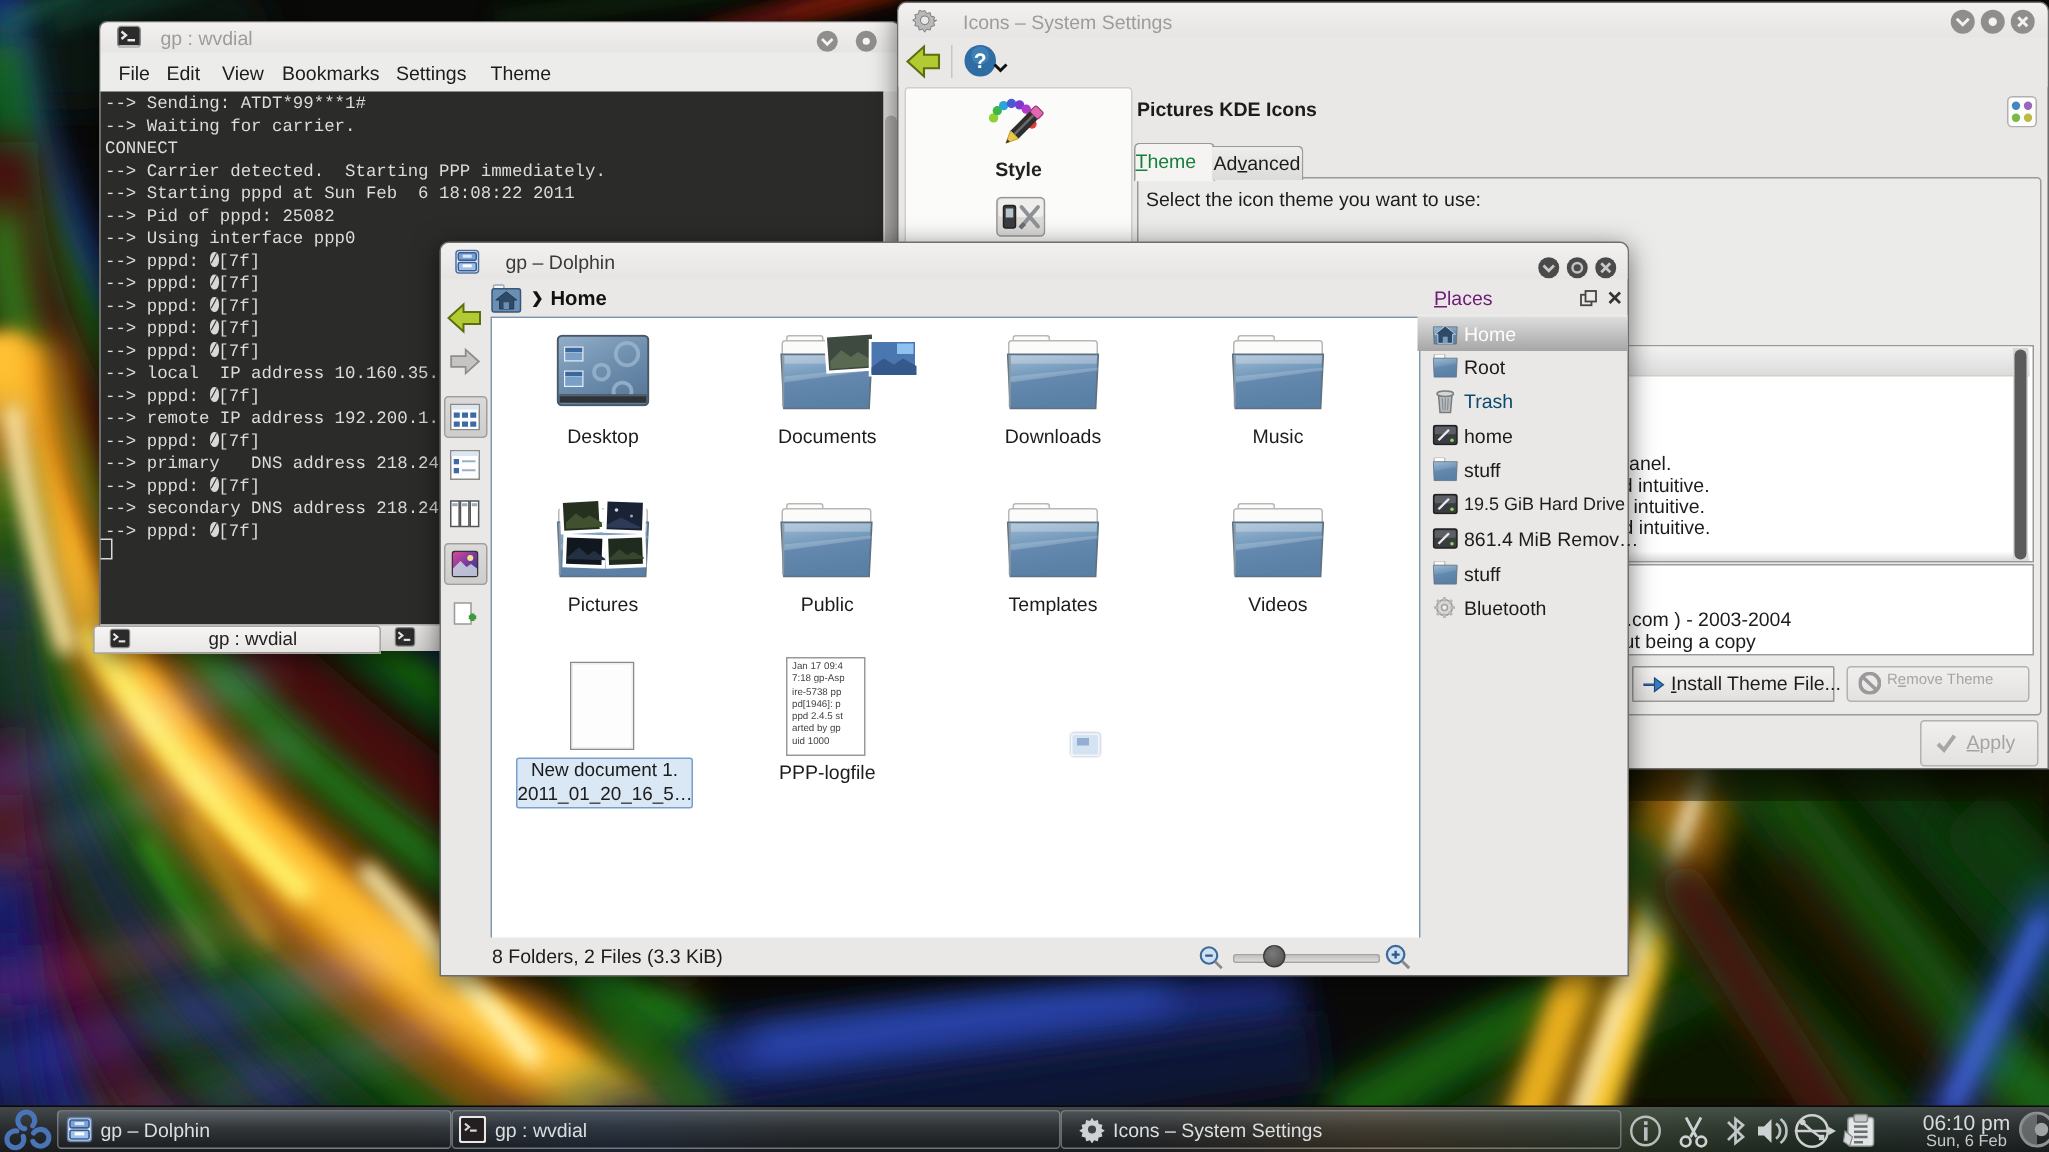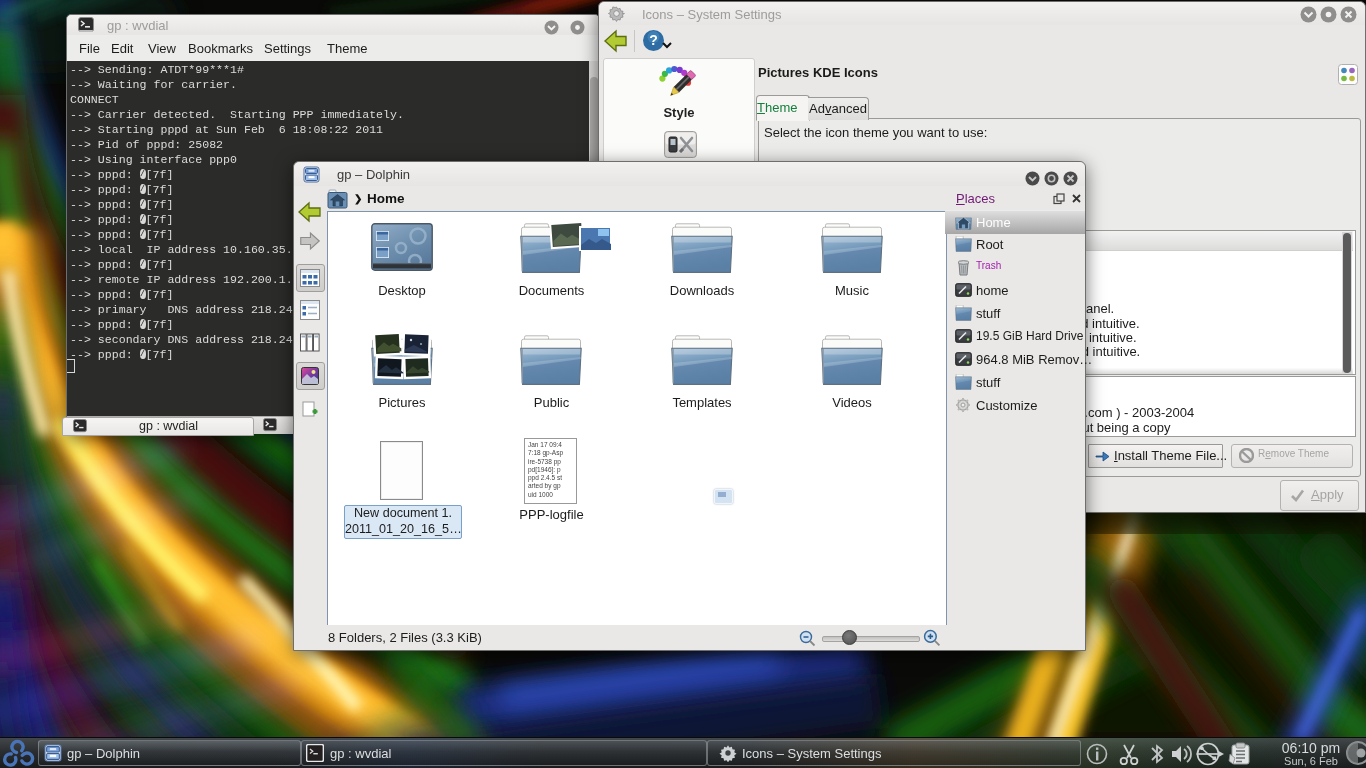--- a/index.html
+++ b/index.html
@@ -528,21 +528,21 @@
           <path d="M2 10H60L58 56H4Z" fill="url(#fg)" stroke="#5f7181" stroke-width="2"></path>
         </svg>
     <span class="a" style="left:31px;top:4px;font-size:13px;color:#1c1c1c;white-space:nowrap">Root</span>
   </div>
   <div class="a" style="left:0;top:70px;width:140px;height:23px">
     <svg class="a" style="left:11px;top:3px" width="15" height="17" viewBox="0 0 15 17">
           <path d="M3 4h9l-1 12H4z" fill="#b8bcbe" stroke="#787c7e"></path>
           <ellipse cx="7.5" cy="3.5" rx="5.5" ry="1.8" fill="#d2d6d8" stroke="#787c7e"></ellipse>
           <path d="M5.5 6.5l.5 8M7.5 6.5v8M9.5 6.5l-.5 8" stroke="#8a8e90" stroke-width="0.8"></path>
         </svg>
-    <span class="a" style="left:31px;top:4px;font-size:10px;color:#a21caf;white-space:nowrap">Trash</span>
+    <span class="a" style="left:31px;top:4px;font-size:13px;color:#0c4a6e;white-space:nowrap">Trash</span>
   </div>
   <div class="a" style="left:0;top:93px;width:140px;height:23px">
     <svg class="a" style="left:10px;top:4px" width="17" height="14" viewBox="0 0 17 14">
           <rect x="0.7" y="0.7" width="15.6" height="12.6" rx="1.5" fill="#3a3d40" stroke="#1e2022"></rect>
           <rect x="1.5" y="1.5" width="14" height="5" rx="1" fill="#5c6066"></rect>
           <path d="M4 10.5L11 3.5" stroke="#e8eaec" stroke-width="1.6"></path>
           <circle cx="13" cy="10.5" r="1.2" fill="#8eda5a"></circle>
         </svg>
     <span class="a" style="left:31px;top:4px;font-size:13px;color:#1c1c1c;white-space:nowrap">home</span>
   </div>
@@ -562,38 +562,38 @@
         </svg>
     <span class="a" style="left:31px;top:4px;font-size:12px;color:#1c1c1c;white-space:nowrap">19.5 GiB Hard Drive</span>
   </div>
   <div class="a" style="left:0;top:162px;width:140px;height:23px">
     <svg class="a" style="left:10px;top:4px" width="17" height="14" viewBox="0 0 17 14">
           <rect x="0.7" y="0.7" width="15.6" height="12.6" rx="1.5" fill="#3a3d40" stroke="#1e2022"></rect>
           <rect x="1.5" y="1.5" width="14" height="5" rx="1" fill="#5c6066"></rect>
           <path d="M4 10.5L11 3.5" stroke="#e8eaec" stroke-width="1.6"></path>
           <circle cx="13" cy="10.5" r="1.2" fill="#8eda5a"></circle>
         </svg>
-    <span class="a" style="left:31px;top:4px;font-size:13px;color:#1c1c1c;white-space:nowrap">964.8 MiB Remov…</span>
+    <span class="a" style="left:31px;top:4px;font-size:13px;color:#1c1c1c;white-space:nowrap">861.4 MiB Remov…</span>
   </div>
   <div class="a" style="left:0;top:185px;width:140px;height:23px">
     <svg class="a" style="left:10px;top:3px" width="17" height="16" viewBox="0 0 62 58">
           <rect x="4" y="0" width="26" height="12" rx="2" fill="#fcfcfb" stroke="#999" stroke-width="2"></rect>
           <path d="M2 10H60L58 56H4Z" fill="url(#fg)" stroke="#5f7181" stroke-width="2"></path>
         </svg>
     <span class="a" style="left:31px;top:4px;font-size:13px;color:#1c1c1c;white-space:nowrap">stuff</span>
   </div>
   <div class="a" style="left:0;top:208px;width:140px;height:23px">
     <svg class="a" style="left:10px;top:3px" width="16" height="16" viewBox="0 0 16 16">
           <circle cx="8" cy="8" r="5.2" fill="#d8d8d6" stroke="#a0a09e" stroke-width="1.2"></circle>
           <circle cx="8" cy="8" r="2" fill="#eeeeec" stroke="#a0a09e"></circle>
           <g stroke="#b8b8b6" stroke-width="2">
             <path d="M8 1v3M8 12v3M1 8h3M12 8h3M3 3l2 2M11 11l2 2M13 3l-2 2M5 11l-2 2"></path>
           </g>
         </svg>
-    <span class="a" style="left:31px;top:4px;font-size:13px;color:#1c1c1c;white-space:nowrap">Customize</span>
+    <span class="a" style="left:31px;top:4px;font-size:13px;color:#1c1c1c;white-space:nowrap">Bluetooth</span>
   </div>
   </div>
 </div>
 
 <div class="a" id="panel" style="left:0;top:737px;width:1366px;height:31px;background:linear-gradient(#43474a,#2b2e30 45%,#191b1d);border-top:1px solid #0a0a0a;box-sizing:border-box">
   <div class="a" style="left:0;top:0;width:1366px;height:30px;opacity:0.25;background:
     linear-gradient(90deg, rgba(20,60,120,0) 20%, rgba(40,90,180,0.5) 30%, rgba(20,60,120,0) 40%, rgba(200,120,20,0) 55%, rgba(230,150,30,0.55) 67%, rgba(120,180,60,0.5) 80%, rgba(30,100,30,0.45) 90%, rgba(30,100,30,0) 100%)"></div>
   <svg class="a" style="left:2px;top:1px" width="35" height="29" viewBox="0 0 35 29">
 <g stroke="#4a74b8" stroke-width="3.4" fill="none" stroke-linecap="round">
 <path d="M 14.5 13.5 A 5.6 5.6 0 1 1 19.8 11.6"></path>

